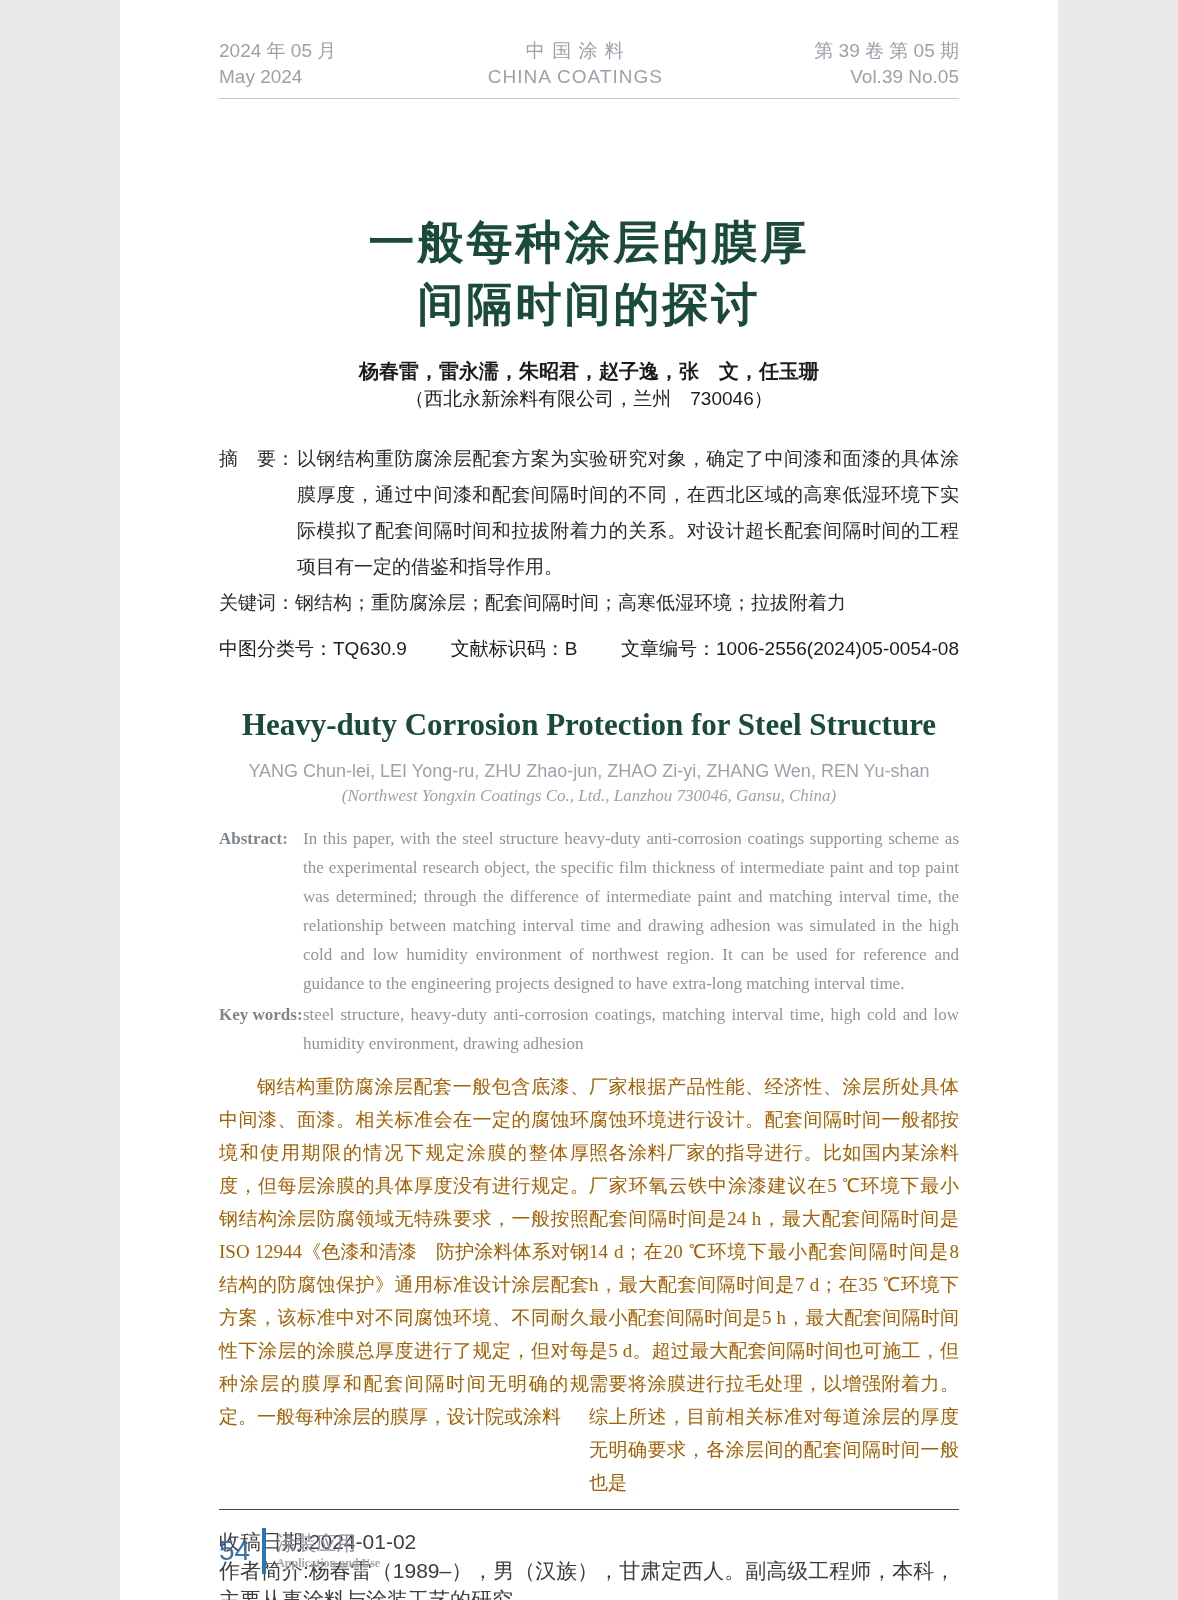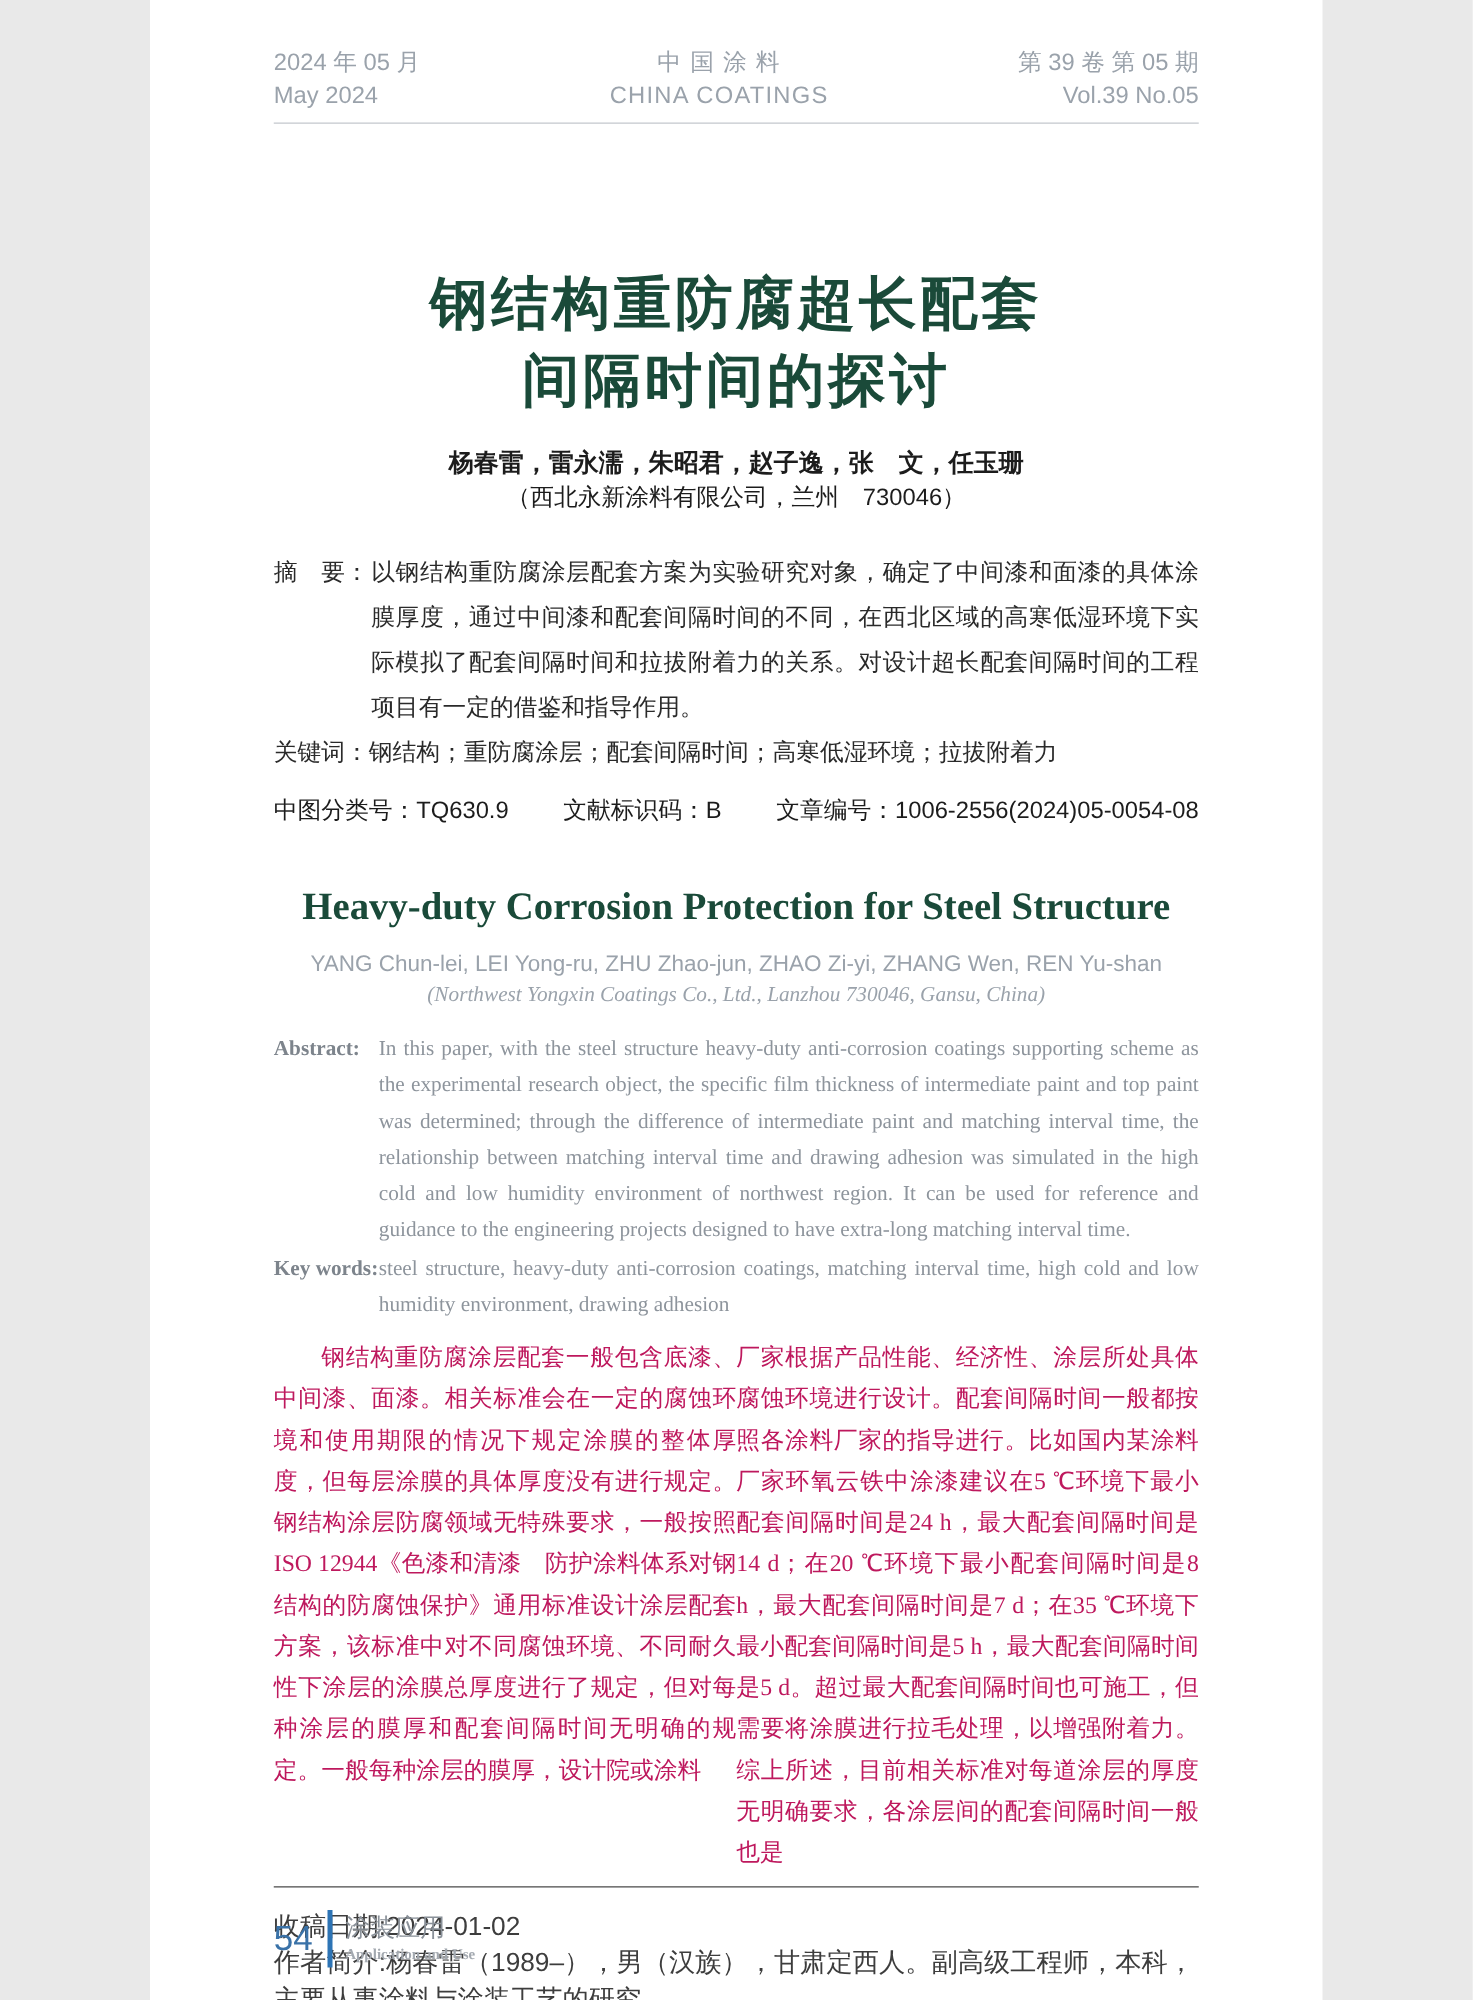--- a/index.html
+++ b/index.html
@@ -47,21 +47,21 @@
     font-family:"Liberation Serif",serif;color:#8d949c;
     font-size:17px;line-height:29px;text-align:justify;
   }
   .abstract-en .hang-label{position:absolute;left:0;top:0;font-weight:bold;color:#7d848c;}
   .keywords-en{margin-top:2px;}
   
   .section-heading{margin-top:22px;color:#1a4a39;font-weight:bold;font-size:25px;line-height:32px;letter-spacing:1px;}
   .two-cols{display:flex;justify-content:space-between;margin-top:12px;}
   .body-col{
     width:462px;font-family:"Liberation Serif",serif;
-    font-size:19px;line-height:33px;text-align:justify;color:#be185d;
+    font-size:19px;line-height:33px;text-align:justify;color:#a16207;
   }
   .body-col p{margin:0;}
   .indent-first{text-indent:2em;}
   
   .foot-rule{border:none;border-top:1px solid #4a4a4a;margin:10px 0 0 0;}
   .footnotes{margin-top:17px;font-size:21px;line-height:29px;color:#3d3d3d;}
   
   .page-footer{position:absolute;left:99px;bottom:26px;display:flex;align-items:center;}
   .page-num{font-size:28px;color:#3a72a8;margin-right:12px;line-height:46px;}
   .footer-bar{width:4px;height:46px;background:#2d74b5;margin-right:10px;}
@@ -83,21 +83,21 @@
         <div>中 国 涂 料</div>
         <div>CHINA COATINGS</div>
       </div>
       <div class="jh-col jh-right">
         <div>第 39 卷  第 05 期</div>
         <div>Vol.39  No.05</div>
       </div>
     </div>
 
     <h1 class="title-cn" style="margin-bottom:0;">
-      <div>钢结构重防腐超长配套</div>
+      <div>一般每种涂层的膜厚</div>
       <div>间隔时间的探讨</div>
     </h1>
 
     <div class="authors-cn">杨春雷，雷永濡，朱昭君，赵子逸，张　文，任玉珊</div>
     <div class="affiliation-cn">（西北永新涂料有限公司，兰州　730046）</div>
 
     <div class="abstract-cn">
       <span class="hang-label">摘　要：</span>
       <span>以钢结构重防腐涂层配套方案为实验研究对象，确定了中间漆和面漆的具体涂膜厚度，通过中间漆和配套间隔时间的不同，在西北区域的高寒低湿环境下实际模拟了配套间隔时间和拉拔附着力的关系。对设计超长配套间隔时间的工程项目有一定的借鉴和指导作用。</span>
     </div>

